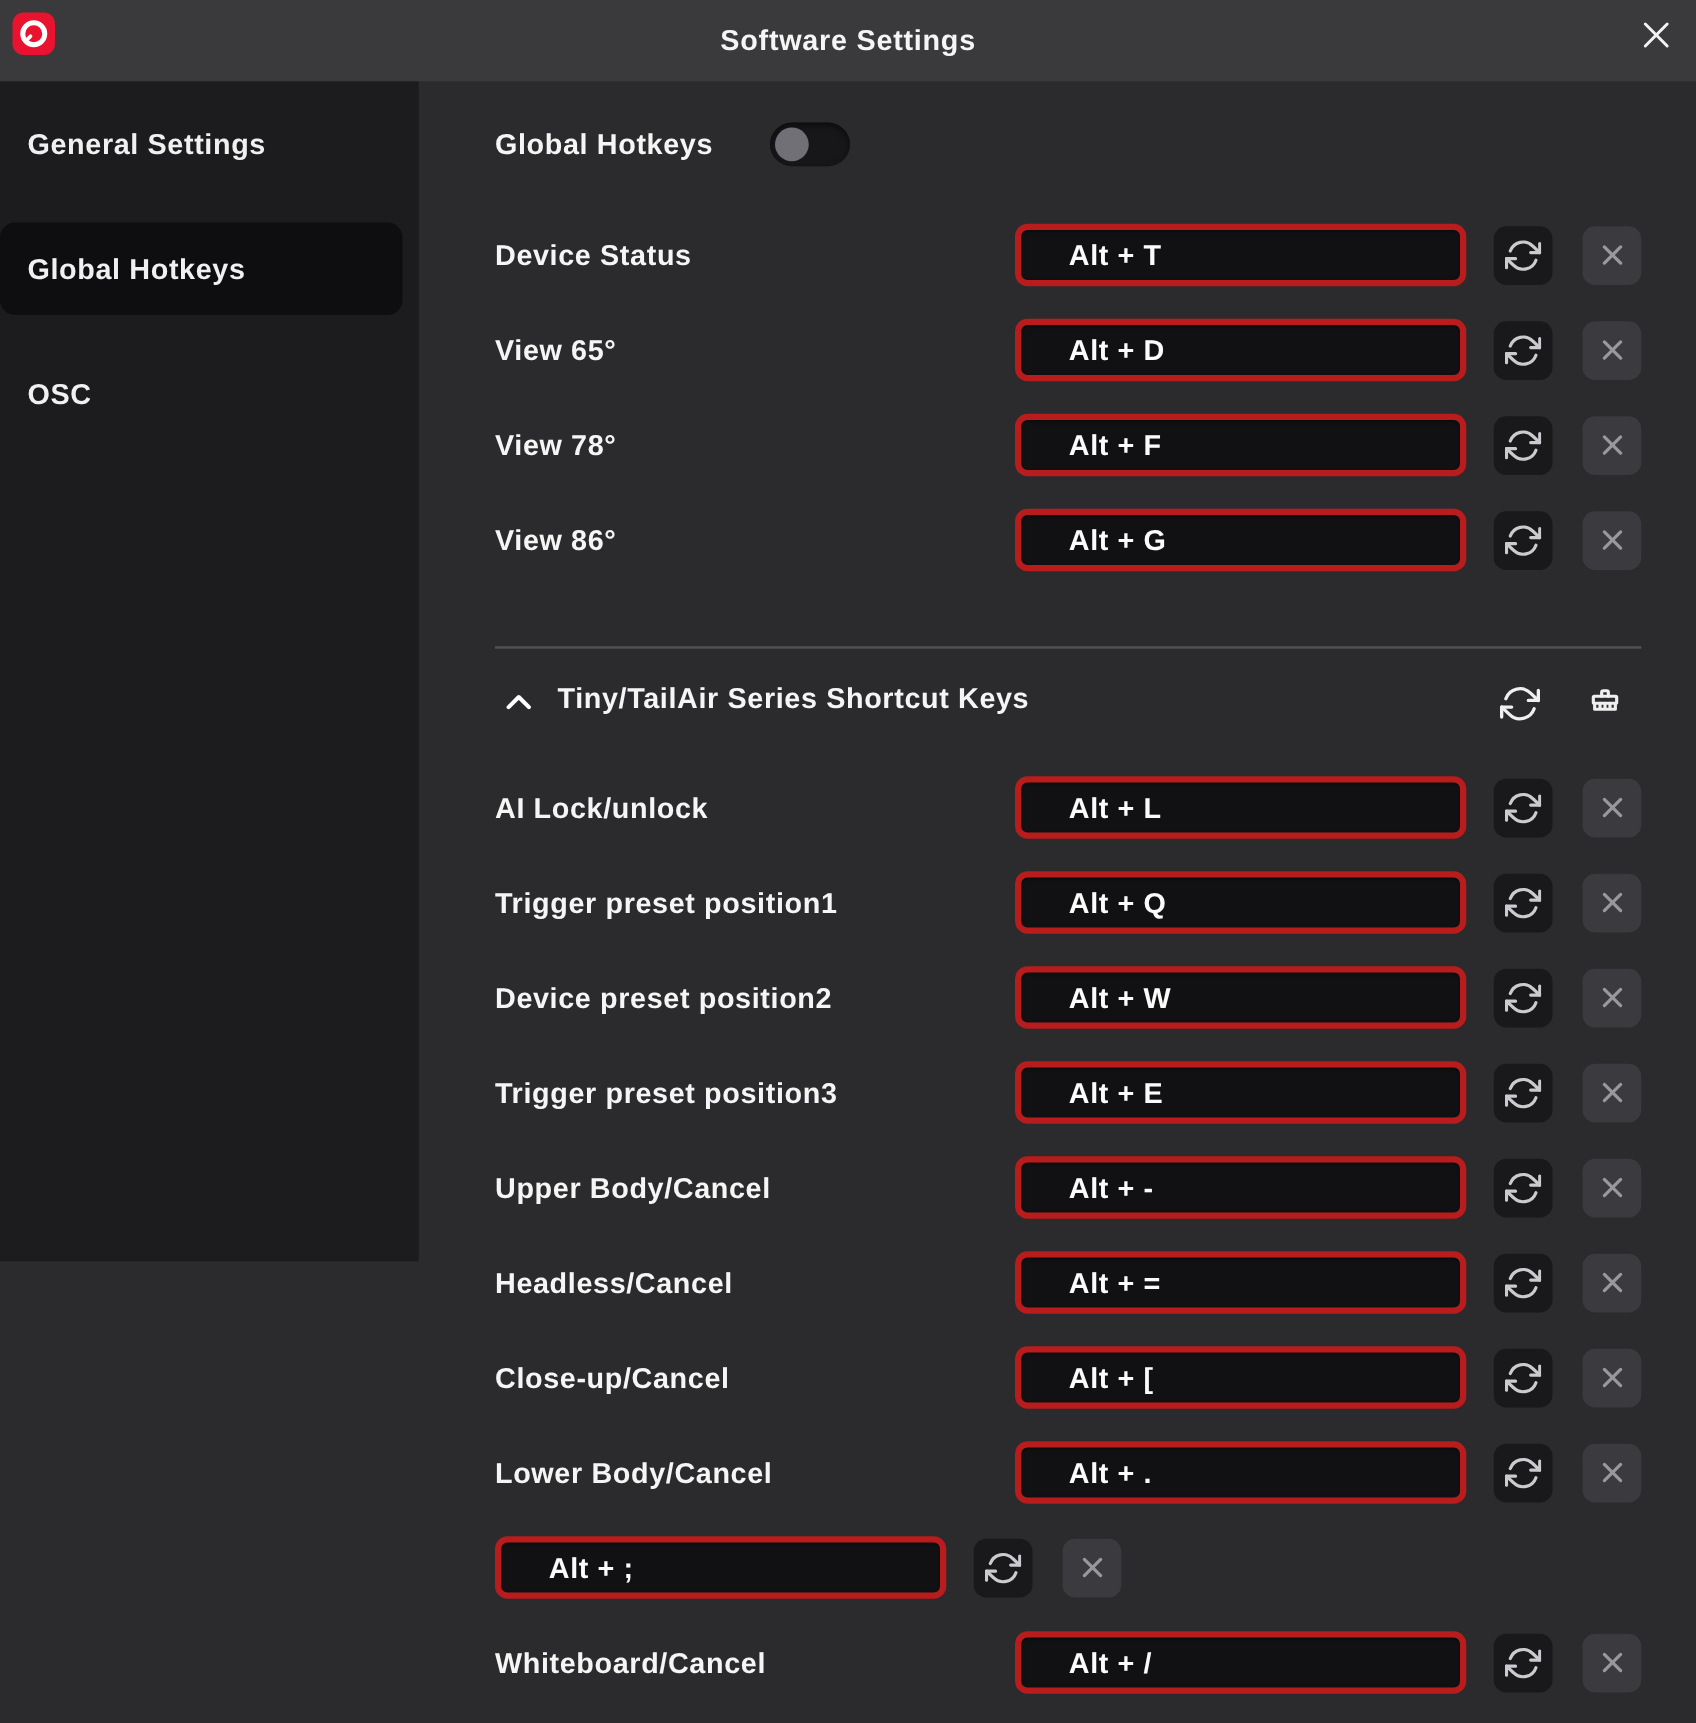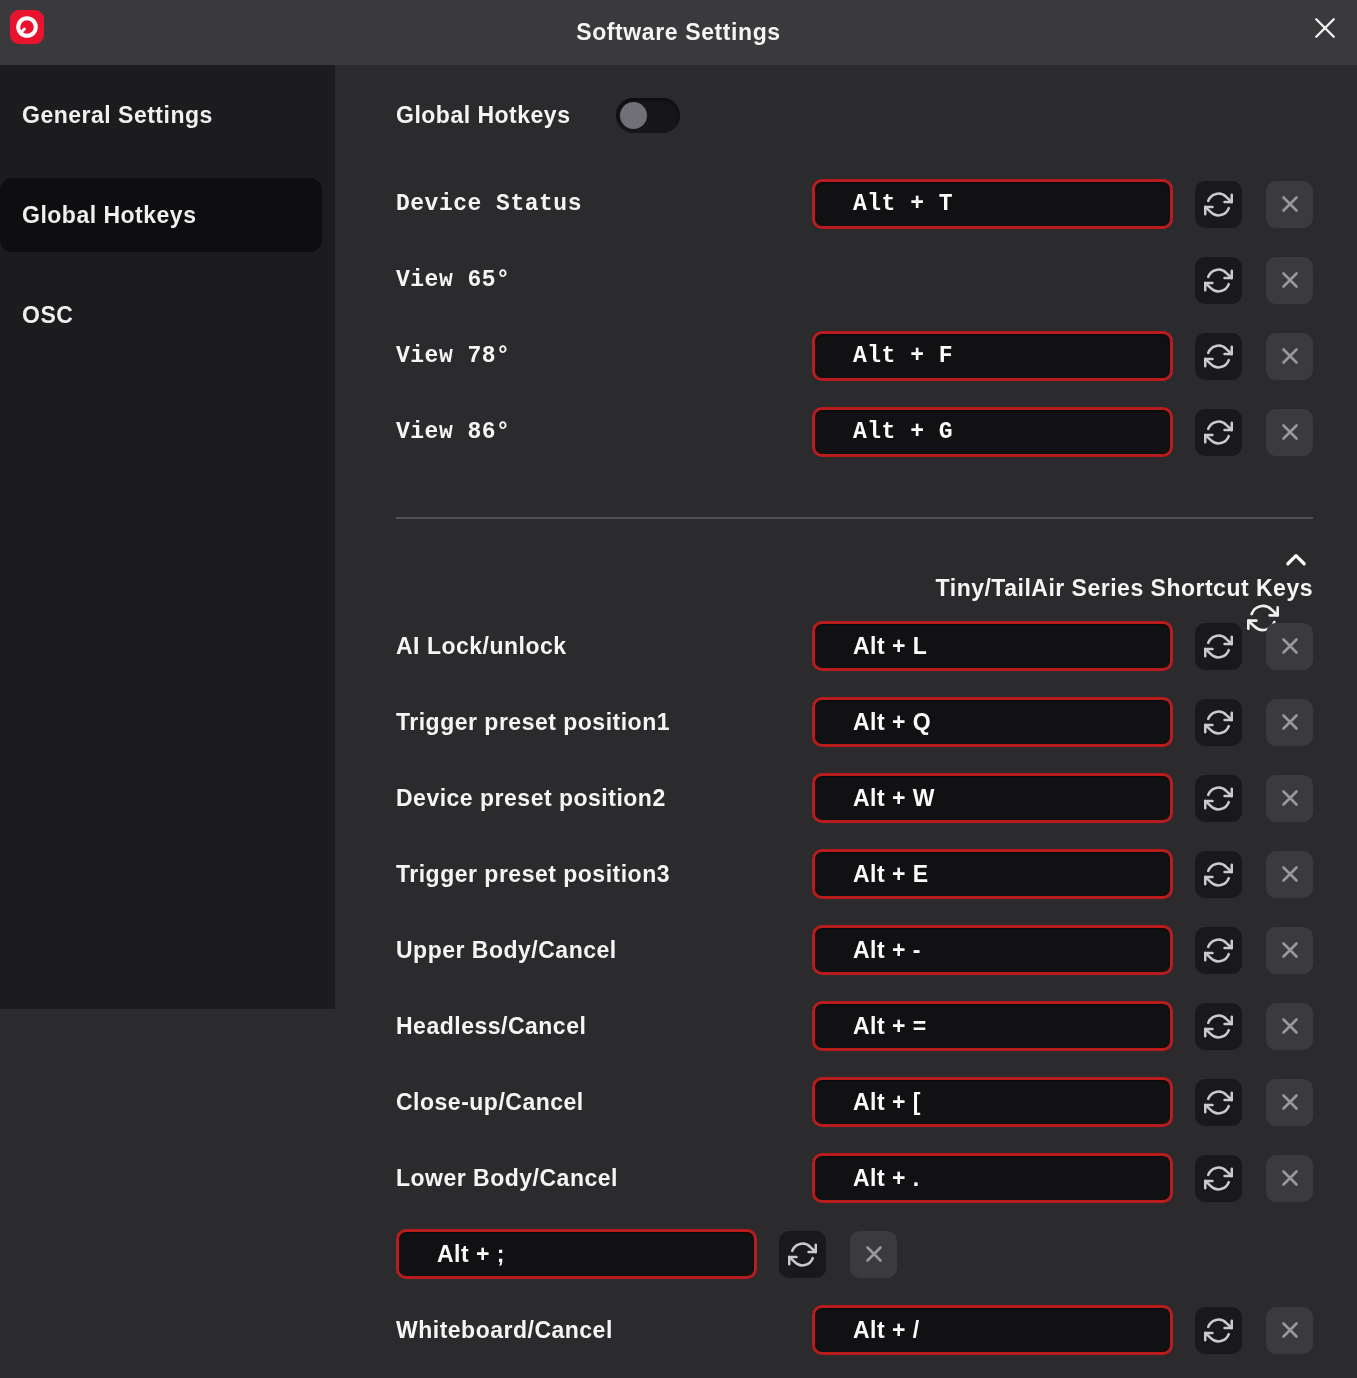--- a/index.html
+++ b/index.html
@@ -48,41 +48,41 @@
     width:64px; height:35px; border-radius:18px; background:#17171a;
     box-shadow: inset 0 2px 5px rgba(0,0,0,.55);
     border:none; position:relative; cursor:pointer;
   }
   .switch .knob {
     position:absolute; left:4px; top:4px; width:27px; height:27px;
     border-radius:50%; background:#707076;
   }
 
   .rows { }
-  .rows.group1 { margin-top:26px;font-family:Liberation Mono, monospace; }
+  .rows.group1 { margin-top:26px; }
   .rows.group2 { margin-top:13px; }
   .hotkey-row { height:76px; display:flex; align-items:center; }
   .row-label { flex:1; font-size:23px; font-weight:600; color:#f5f5f5; letter-spacing:.5px; }
   .hotkey-input {
     width:361px; height:50px; border-radius:10px; background:#111113;
-    border:3px solid #b91c1c; box-shadow: inset 0 1px 2px rgba(0,0,0,.5);
+    border:5px solid #b91c1c; box-shadow: inset 0 1px 2px rgba(0,0,0,.5);
     display:flex; align-items:center; padding-left:38px;
     font-size:23px; font-weight:600; color:#fbfbfb; cursor:pointer;
     flex:none; letter-spacing:.5px;
   }
   .icon-btn {
     width:47px; height:47px; border-radius:10px; border:none; cursor:pointer;
     display:flex; align-items:center; justify-content:center; flex:none;
   }
   .reset-btn { background:#19191b; color:#cbcbcf; margin-left:22px; }
   .clear-btn { background:#3b3b3f; color:#98989d; margin-left:24px; }
 
   .divider { margin-top:47px; height:2px; background:#515155; border:none; }
 
-  .section-header { margin-top:26px; height:50px; display:flex; align-items:flex-end;flex-direction:column; }
+  .section-header { margin-top:26px; height:50px; display:flex; align-items:flex-start; }
   .collapse-btn {
     background:none; border:none; color:#fff; cursor:pointer;
     width:34px; height:34px; margin-left:2px;
     display:flex; align-items:center; justify-content:center;
   }
   .section-title { font-size:23px; font-weight:700; margin-left:14px; letter-spacing:.5px; flex:1; }
   .header-icon-btn {
     background:none; border:none; color:#efefef; cursor:pointer;
     width:36px; height:36px; display:flex; align-items:center; justify-content:center;
   }
@@ -157,20 +157,21 @@
         <svg width="26" height="26" viewBox="0 0 24 24" fill="none" stroke="currentColor" stroke-width="2.4" stroke-linecap="round">
           <line x1="6" y1="6" x2="18" y2="18"></line>
                 <line x1="18" y1="6" x2="6" y2="18"></line>
         </svg>
       </span>
     </button>
   </div>
 
   <div class="hotkey-row">
     <div class="row-label">View 65°</div>
+    <div class="hotkey-input">Alt + D</div>
     <button class="icon-btn reset-btn">
       <span>
         <svg width="29" height="29" viewBox="0 0 24 24" fill="none" stroke="currentColor" stroke-width="2.1" stroke-linecap="round" stroke-linejoin="round">
           <polyline points="23 4 23 10 17 10"></polyline>
           <polyline points="1 20 1 14 7 14"></polyline>
           <path d="M3.51 9a9 9 0 0 1 14.85-3.36L23 10M1 14l4.64 4.36A9 9 0 0 0 20.49 15"></path>
         </svg>
       </span>
     </button>
     <button class="icon-btn clear-btn">

